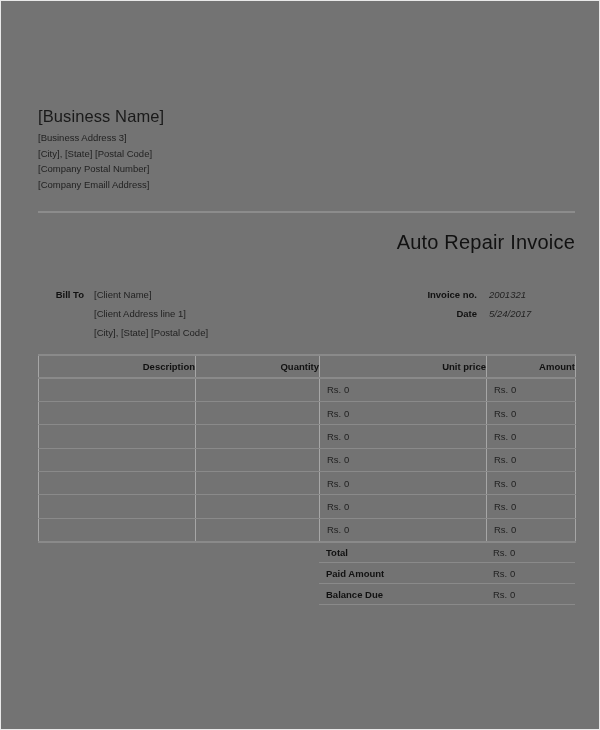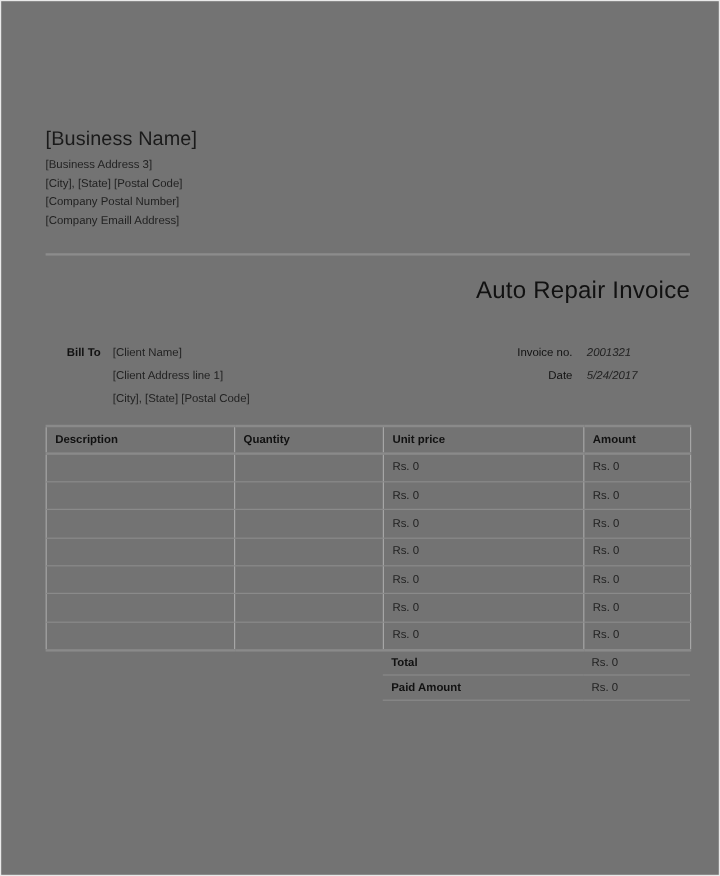--- a/index.html
+++ b/index.html
@@ -110,21 +110,21 @@
     width: 210px;
   }
   .meta-row {
     display: flex;
     align-items: baseline;
     line-height: 18.8px;
   }
   .meta-label {
     flex: 1 1 auto;
     font-size: 9.5px;
-    font-weight: normal;
+    font-weight: bold;
     color: #111111;
     text-align: right;
     padding-right: 12px;
   }
   .meta-value {
     flex: 0 0 86px;
     font-size: 9.5px;
     color: #222222;
     text-align: left;
     font-style: italic;
@@ -156,20 +156,21 @@
     vertical-align: middle;
     height: 23px;
     box-sizing: border-box;
   }
   .items-table th {
     font-weight: bold;
     color: #111111;
     height: 23px;
     border-top: 2px solid #8a8a8a;
     border-bottom: 2px solid #8a8a8a;
+    text-align: right;
   }
   .items-table tbody td {
     border-top: 1.5px solid #8a8a8a;
     border-bottom: 1.5px solid #8a8a8a;
     height: 23.4px;
   }
   .items-table tbody tr:last-child td {
     border-bottom: 2px solid #8a8a8a;
   }
 
@@ -313,17 +314,21 @@
         </colgroup>
       <tbody>
         <tr>
           <td class="t-label">Total</td>
           <td>Rs. 0</td>
         </tr>
         <tr>
           <td class="t-label">Paid Amount</td>
           <td>Rs. 0</td>
         </tr>
+        <tr>
+          <td class="t-label">Balance Due</td>
+          <td>Rs. 0</td>
+        </tr>
       </tbody>
     </table>
 
   </div>
 </div>
 
 </body></html>

